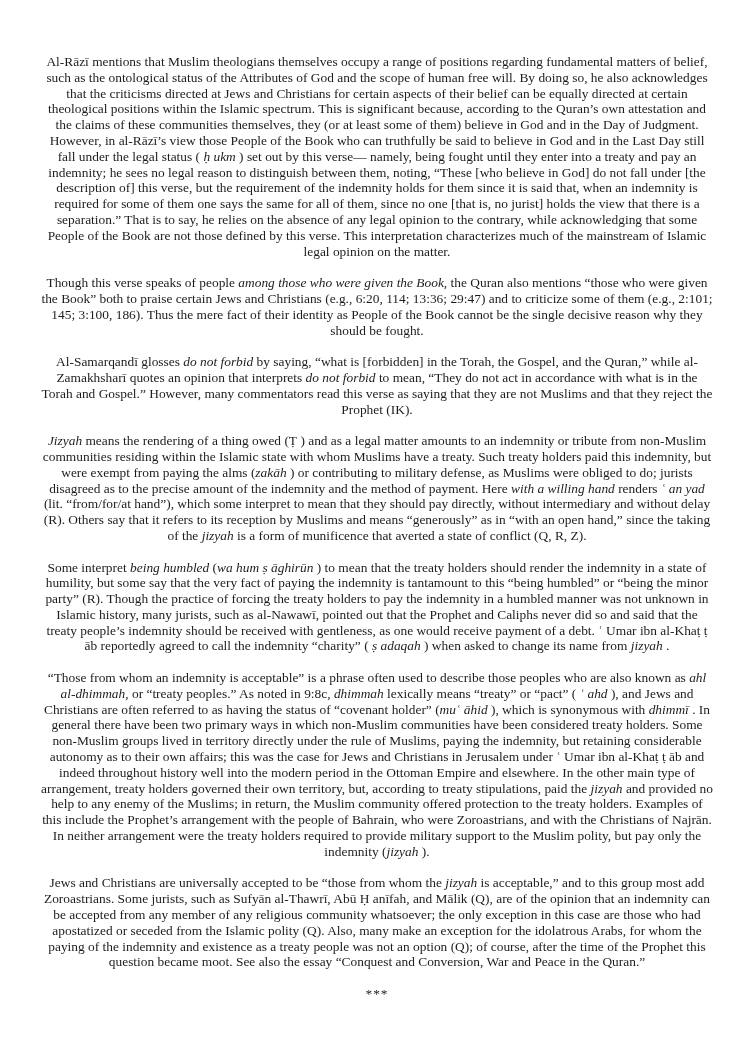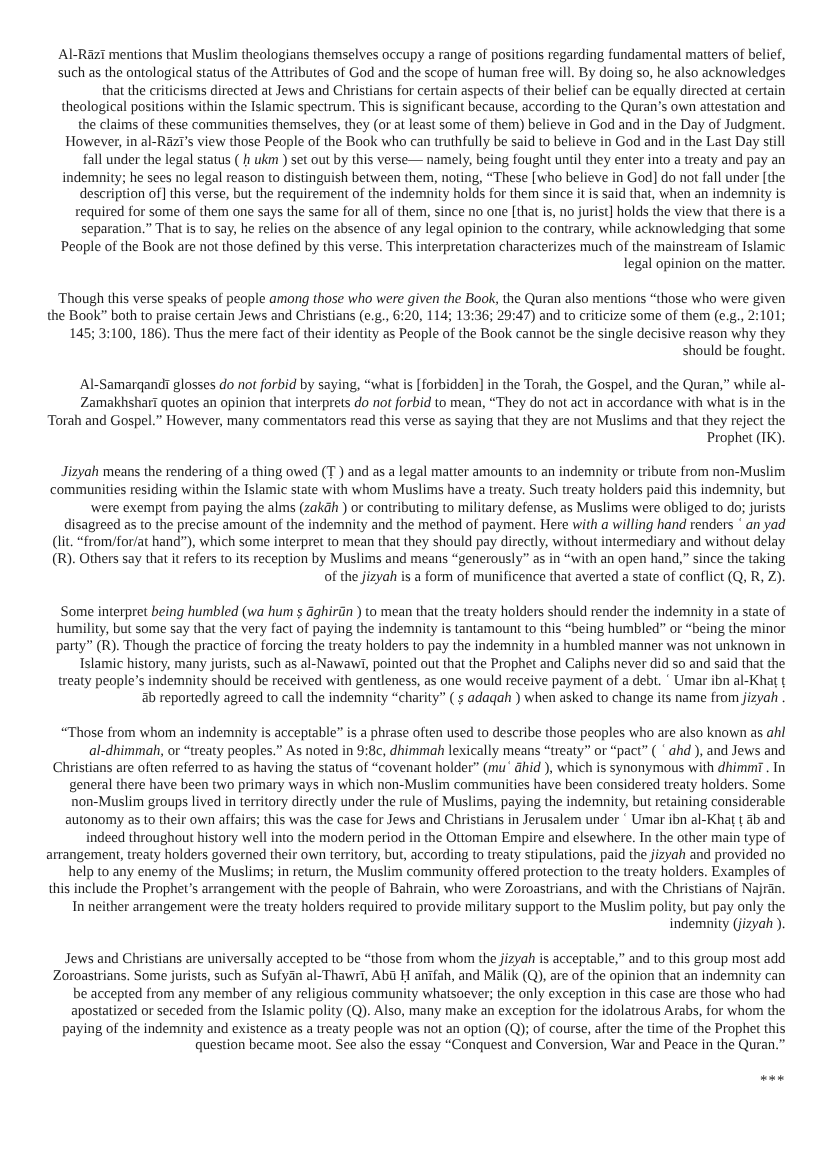--- a/index.html
+++ b/index.html
@@ -10,27 +10,27 @@
   .page {
     position: relative;
     width: 749px;
     height: 1061px;
     background: #ffffff;
     overflow: hidden;
   }
   .doc-body {
     position: absolute;
     left: 40px;
-    top: 28px;
+    top: 40px;
     width: 674px;
     font-family: "Liberation Serif", "DejaVu Serif", serif;
     font-size: 13.4px;
     line-height: 15.8px;
     color: #1c1c1c;
-    text-align: right;
+    text-align: center;
   }
   .doc-body p {
     margin: 0 0 15.8px 0;
     padding: 0;
   }
   .doc-body p:first-child {
     margin-top: 14px;
   }
   .it {
     font-style: italic;

